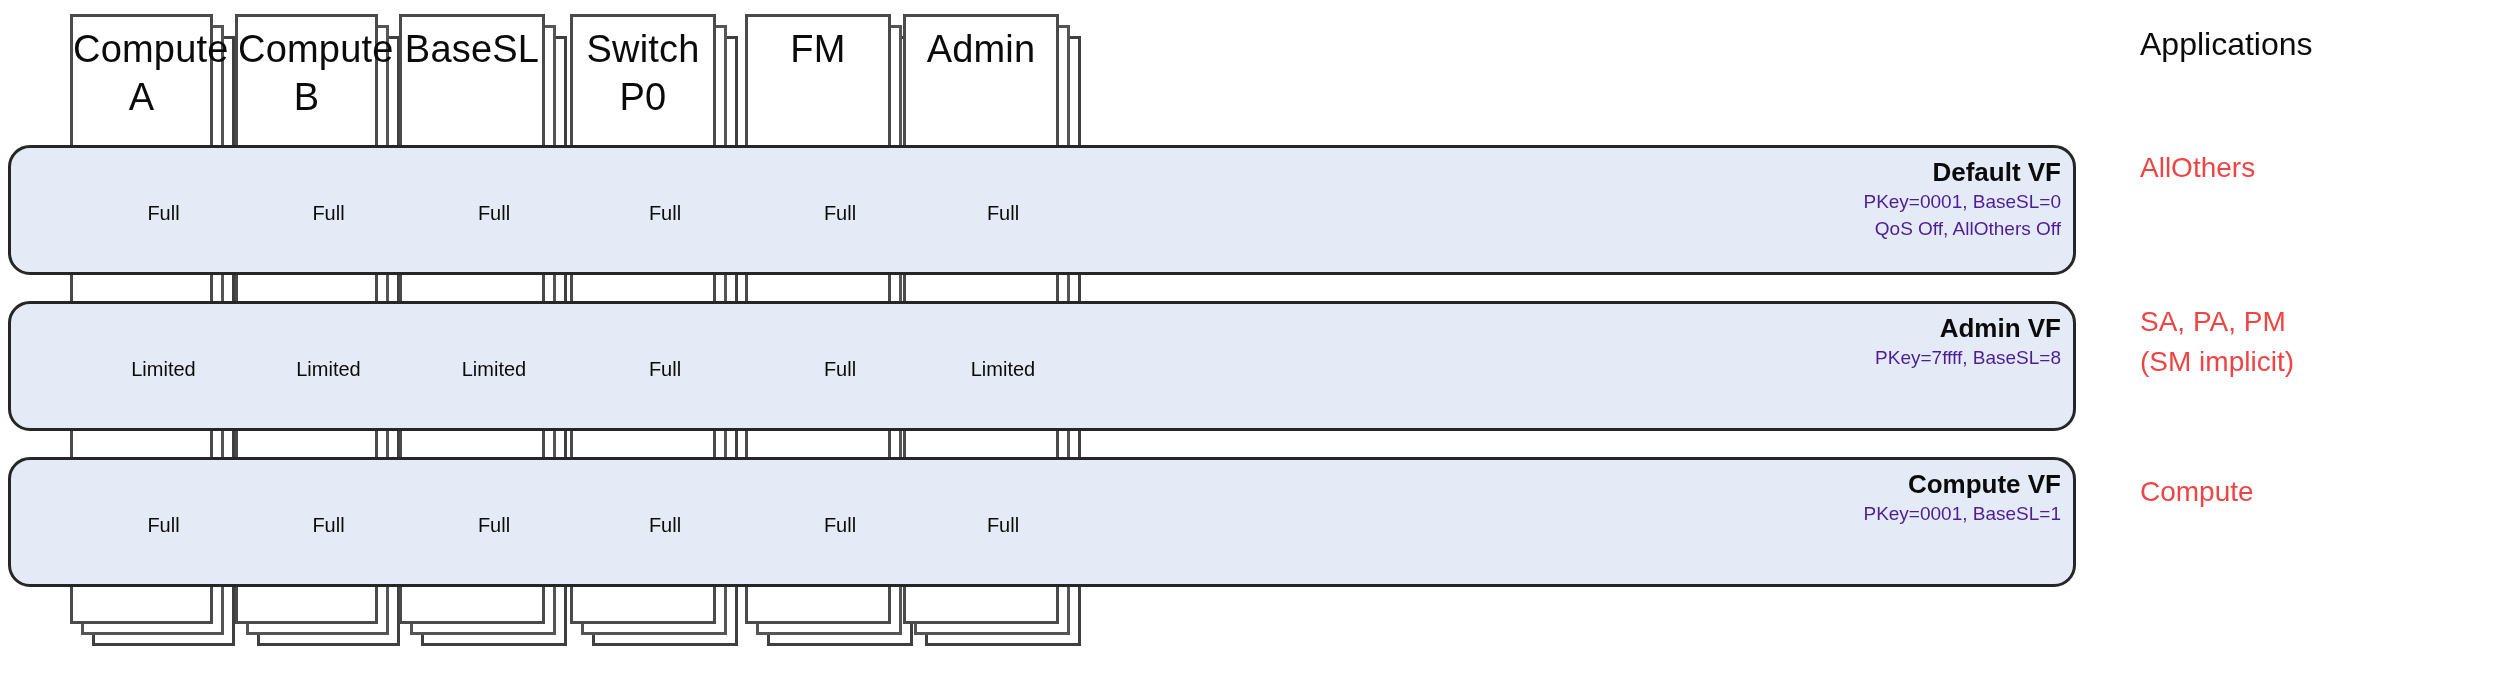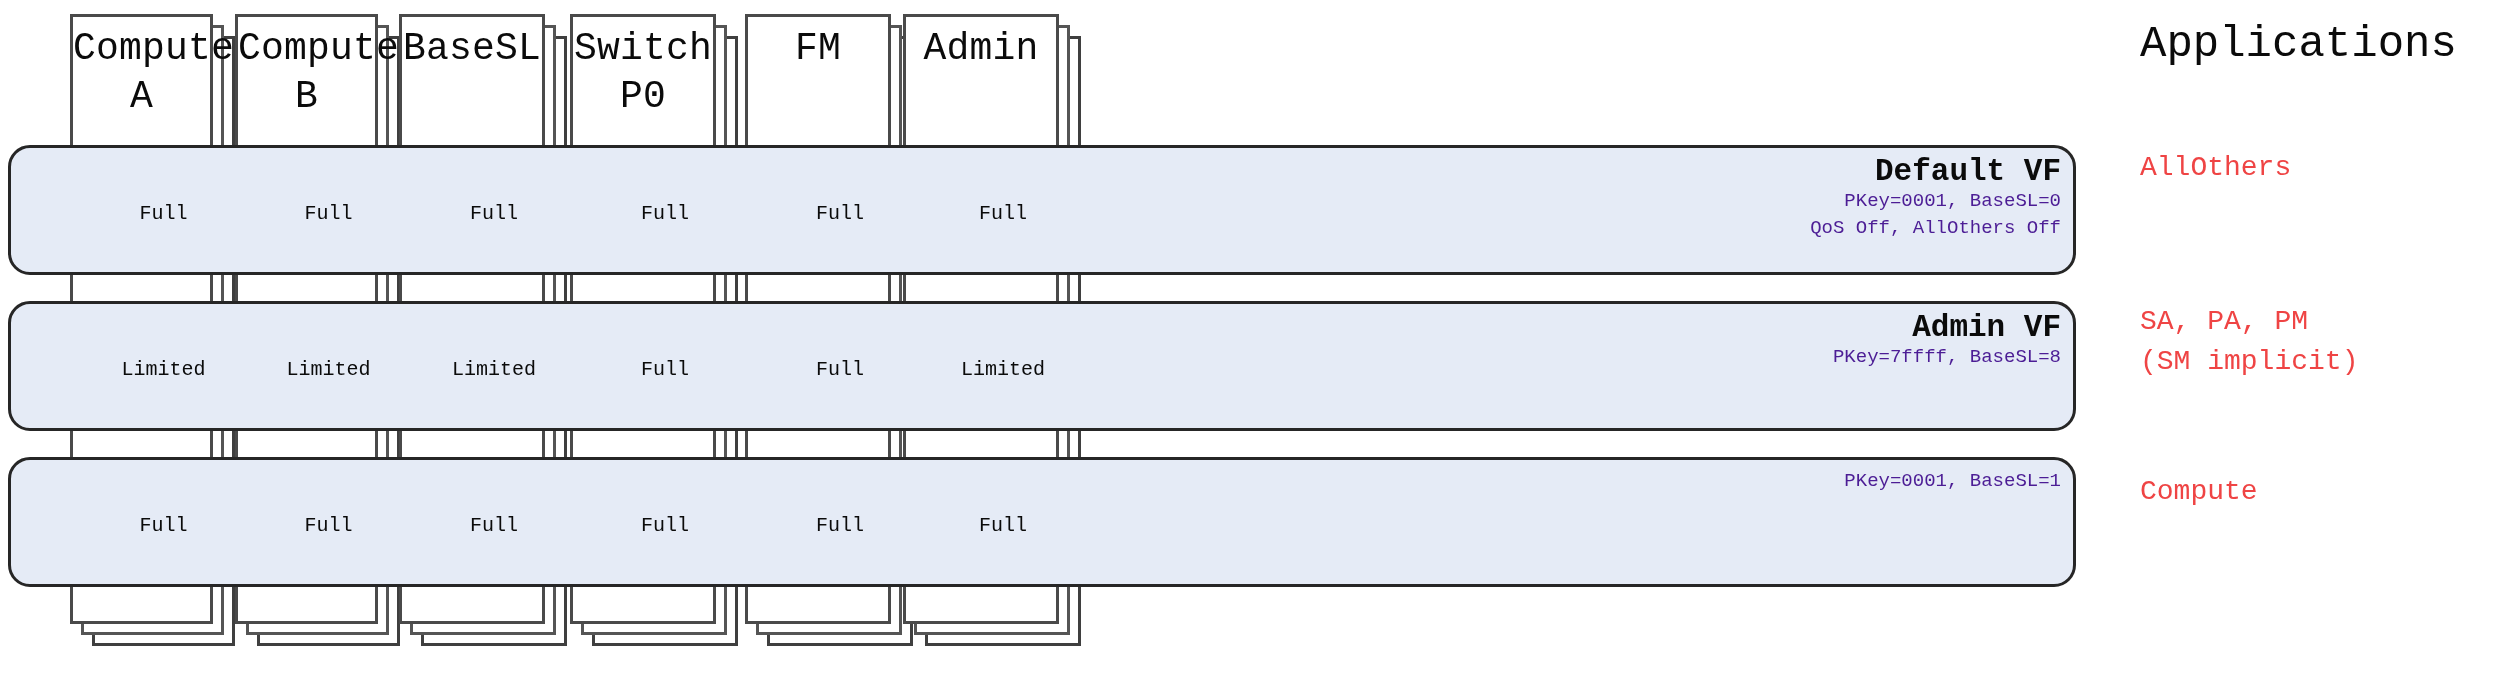--- a/index.html
+++ b/index.html
@@ -10,21 +10,20 @@
   body {
     font-family: "Liberation Sans", sans-serif;
     color: #000000;
   }
   #canvas {
     position: relative;
     width: 2500px;
     height: 678px;
     background: #ffffff;
     overflow: hidden;
-    font-family: Liberation Mono, monospace;
   }
 
   
   .node-col {
     position: absolute;
     top: 14px;
     height: 632px;
   }
   .node-shadow2 {
     position: absolute;
@@ -91,37 +90,37 @@
     color: #0b0b0b;
   }
   .vf-meta {
     position: absolute;
     right: 12px;
     top: 8px;
     width: 360px;
     text-align: right;
   }
   .vf-meta .vf-name {
-    font-size: 31px;
+    font-size: 26px;
     font-weight: bold;
     line-height: 32px;
     color: #0b0b0b;
   }
   .vf-meta .vf-line {
     font-size: 19px;
     line-height: 27px;
     color: #4c1d95;
   }
 
   
   .apps-title {
     position: absolute;
     left: 2140px;
     top: 18px;
-    font-size: 44px;
+    font-size: 32px;
     line-height: 52px;
     color: #0b0b0b;
   }
   .apps-entry {
     position: absolute;
     left: 2140px;
     font-size: 28px;
     line-height: 40px;
     color: #ef4444;
     white-space: pre-line;
@@ -211,20 +210,21 @@
   </div>
 
   <div class="vf-band" style="top:457px;">
     <div class="vf-cell" style="left:70px;width:165px;">Full</div>
     <div class="vf-cell" style="left:235px;width:165px;">Full</div>
     <div class="vf-cell" style="left:399px;width:168px;">Full</div>
     <div class="vf-cell" style="left:570px;width:168px;">Full</div>
     <div class="vf-cell" style="left:745px;width:168px;">Full</div>
     <div class="vf-cell" style="left:903px;width:178px;">Full</div>
     <div class="vf-meta">
+      <div class="vf-name">Compute  VF</div>
       <div class="vf-line">PKey=0001, BaseSL=1</div>
     </div>
   </div>
 
   <div class="apps-title">Applications</div>
   <div class="apps-entry" style="top:148px;">AllOthers</div>
   <div class="apps-entry" style="top:302px;">SA, PA, PM
 (SM implicit)</div>
   <div class="apps-entry" style="top:472px;">Compute</div>
 

